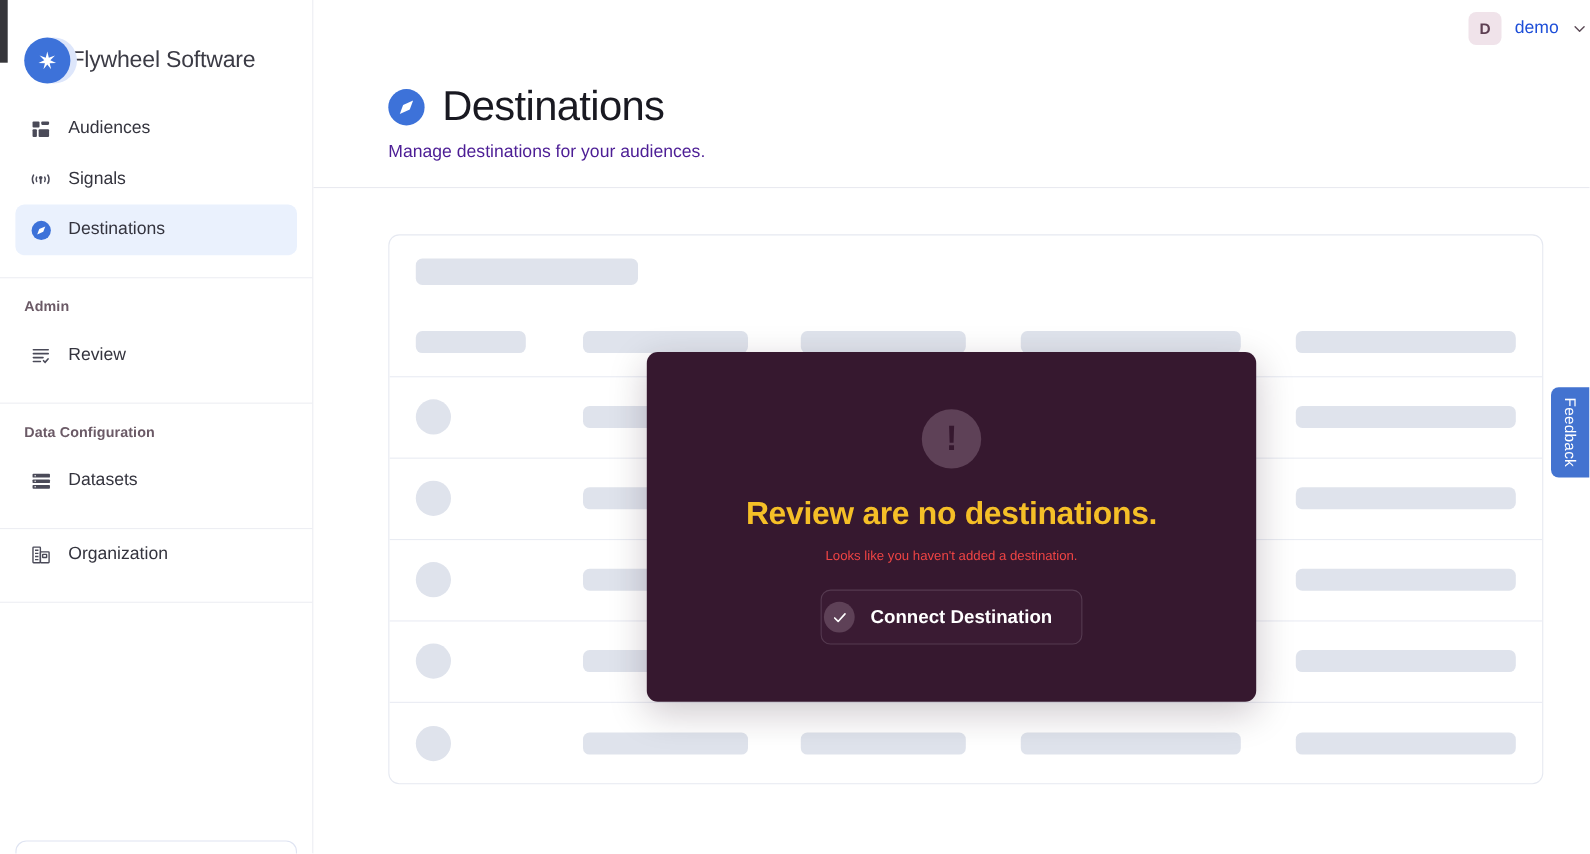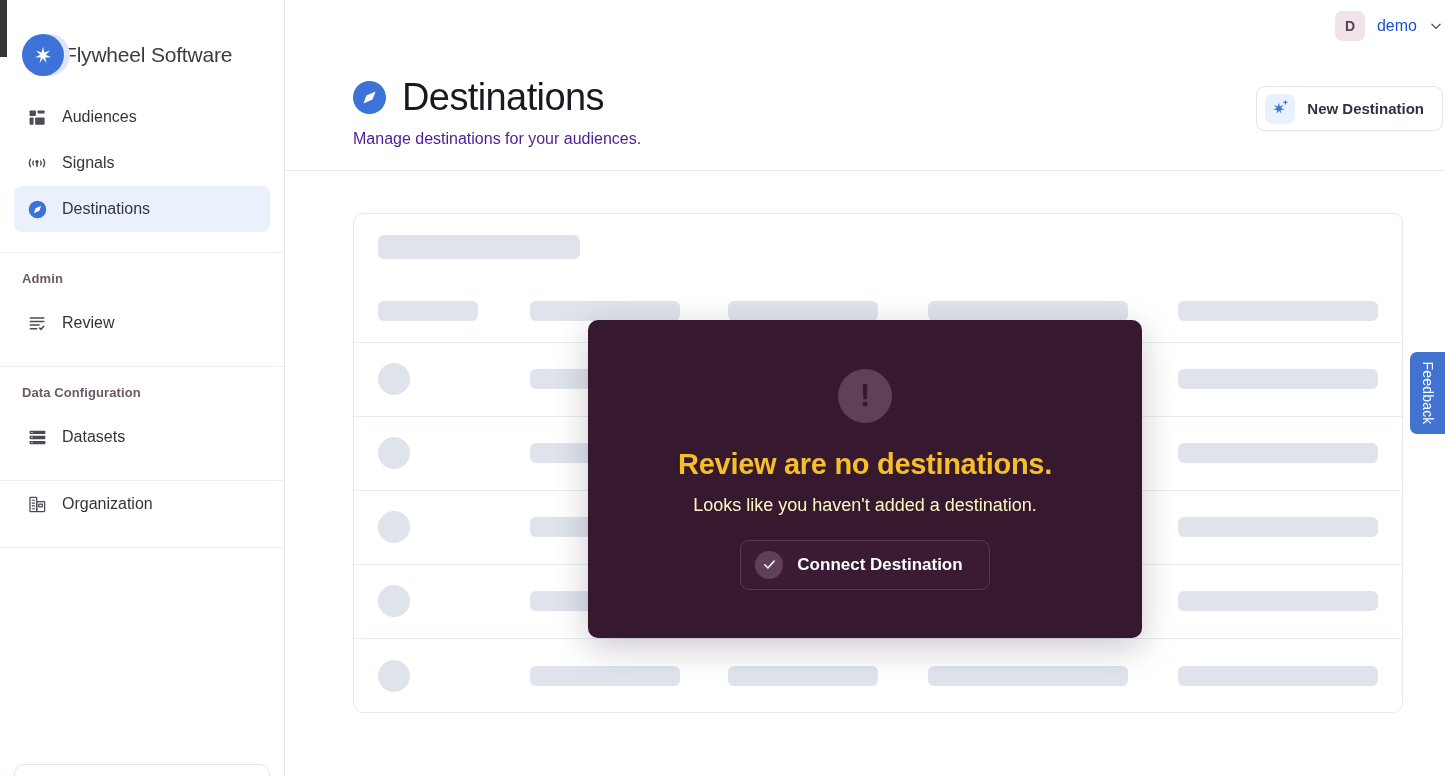--- a/index.html
+++ b/index.html
@@ -227,25 +227,25 @@
     color: #36182f; font-size: 32px; font-weight: 700;
     line-height: 1; margin-top: -2px;
     font-family: "Liberation Sans", sans-serif;
   }
   .modal-title {
     font-size: 29px; font-weight: 700; color: #f5bf27;
     letter-spacing: -0.3px; margin-bottom: 14px;
     text-align: center;
   }
   .modal-sub {
-    font-size: 18px; color: #fef9c3; margin-bottom: 24px;
+    font-size: 12px; color: #ef4444; margin-bottom: 24px;
   }
   .modal-btn {
     display: flex; align-items: center; gap: 14px;
-    height: 50px; padding: 0 26px 0 14px;
+    height: 50px; padding: 0 26px 0 2px;
     border: 1px solid #553a50; border-radius: 9px;
     background: #3a1b33; cursor: pointer;
   }
   .modal-btn .mb-icon {
     width: 28px; height: 28px; border-radius: 50%;
     background: #5e4157;
     display: flex; align-items: center; justify-content: center;
     flex: 0 0 28px;
   }
   .modal-btn .mb-label { font-size: 17px; font-weight: 700; color: #ffffff; }
@@ -404,29 +404,20 @@
             <svg width="33" height="33" viewBox="0 0 24 24" aria-hidden="true">
               <circle cx="12" cy="12" r="11.5" fill="#3d72d9"></circle>
               <path d="M16.4 7.6 L9.8 10.5 L7.6 16.4 L14.2 13.5 Z" fill="#ffffff"></path>
             </svg>
           </span>
           <h1 class="page-title">Destinations</h1>
         </div>
         <div class="page-sub">Manage destinations for your audiences.</div>
       </div>
 
-      <button class="new-btn">
-        <span class="nb-icon">
-          <svg width="19" height="19" viewBox="0 0 24 24" fill="#3d72d9" aria-hidden="true">
-            <path d="M10 4.4 L11.3 9.4 L16.2 7.7 L12.6 11.3 L17.2 13.5 L12.1 13.9 L13.3 18.6 L10 14.8 L6.7 18.6 L7.9 13.9 L2.8 13.5 L7.4 11.3 L3.8 7.7 L8.7 9.4 Z"></path>
-            <path d="M18.2 2.2v4M16.2 4.2h4" stroke="#3d72d9" stroke-width="1.5" stroke-linecap="round"></path>
-          </svg>
-        </span>
-        <span class="nb-label">New Destination</span>
-      </button>
     </div>
 
     <div class="content">
       <div class="sk-card">
 
         <div class="sk-toolbar">
           <div class="sk title-bar"></div>
         </div>
 
         <div class="sk-headrow">

